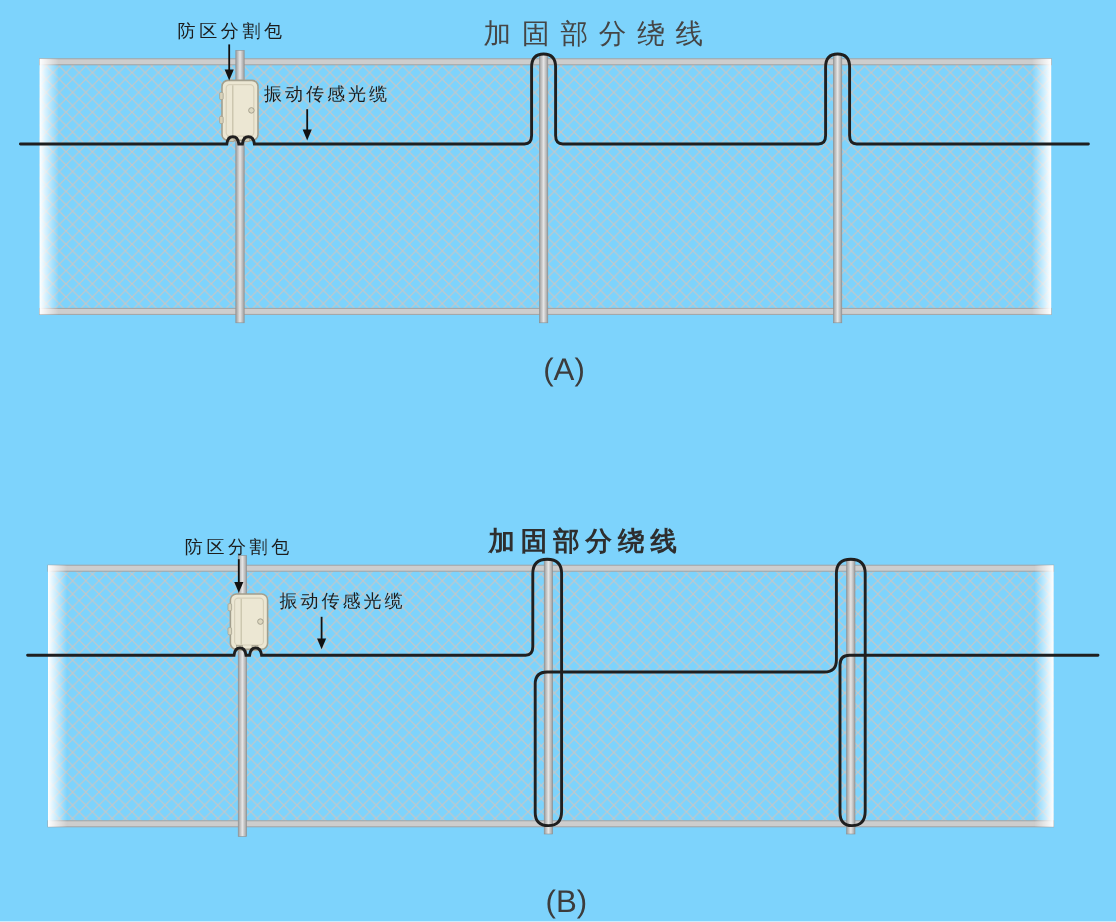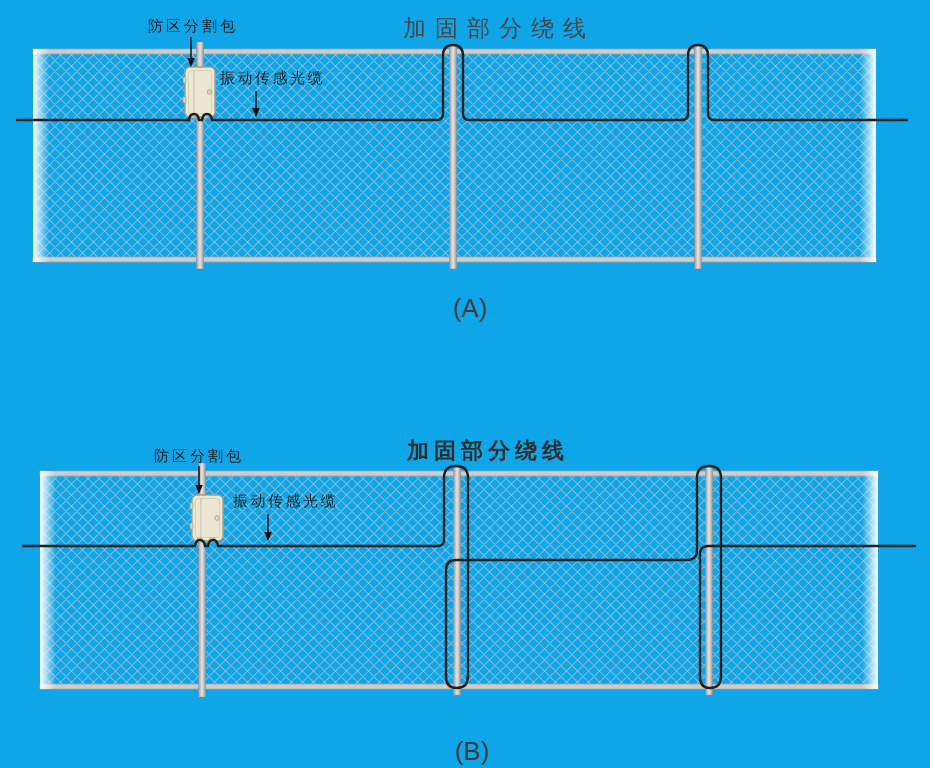--- a/index.html
+++ b/index.html
@@ -1,17 +1,17 @@
 <!DOCTYPE html>
 <html><head>
 <meta charset="utf-8">
 <style>
   html,body{margin:0;padding:0;background:#fff;}
   .canvas{
-    position:relative;width:930px;height:768px;background:#0ea5e9;
+    position:relative;width:930px;height:768px;background:#7dd3fc;
     font-family:"Liberation Sans","DejaVu Sans",sans-serif;overflow:hidden;
   }
   .canvas svg{position:absolute;left:0;top:0;}
   .lbl{position:absolute;white-space:nowrap;color:#1c1c1c;}
   .small-label{font-size:15px;letter-spacing:3px;}
   .small-label2{font-size:15px;letter-spacing:2.5px;text-align:center;}
   .heading-a{font-size:23px;letter-spacing:9px;font-weight:500;color:#454545;}
   .heading-b{font-size:22px;letter-spacing:5px;font-weight:700;color:#2e2e2e;}
   .panel-tag{font-size:26px;color:#3c3c3c;width:70px;text-align:center;}
 </style>

